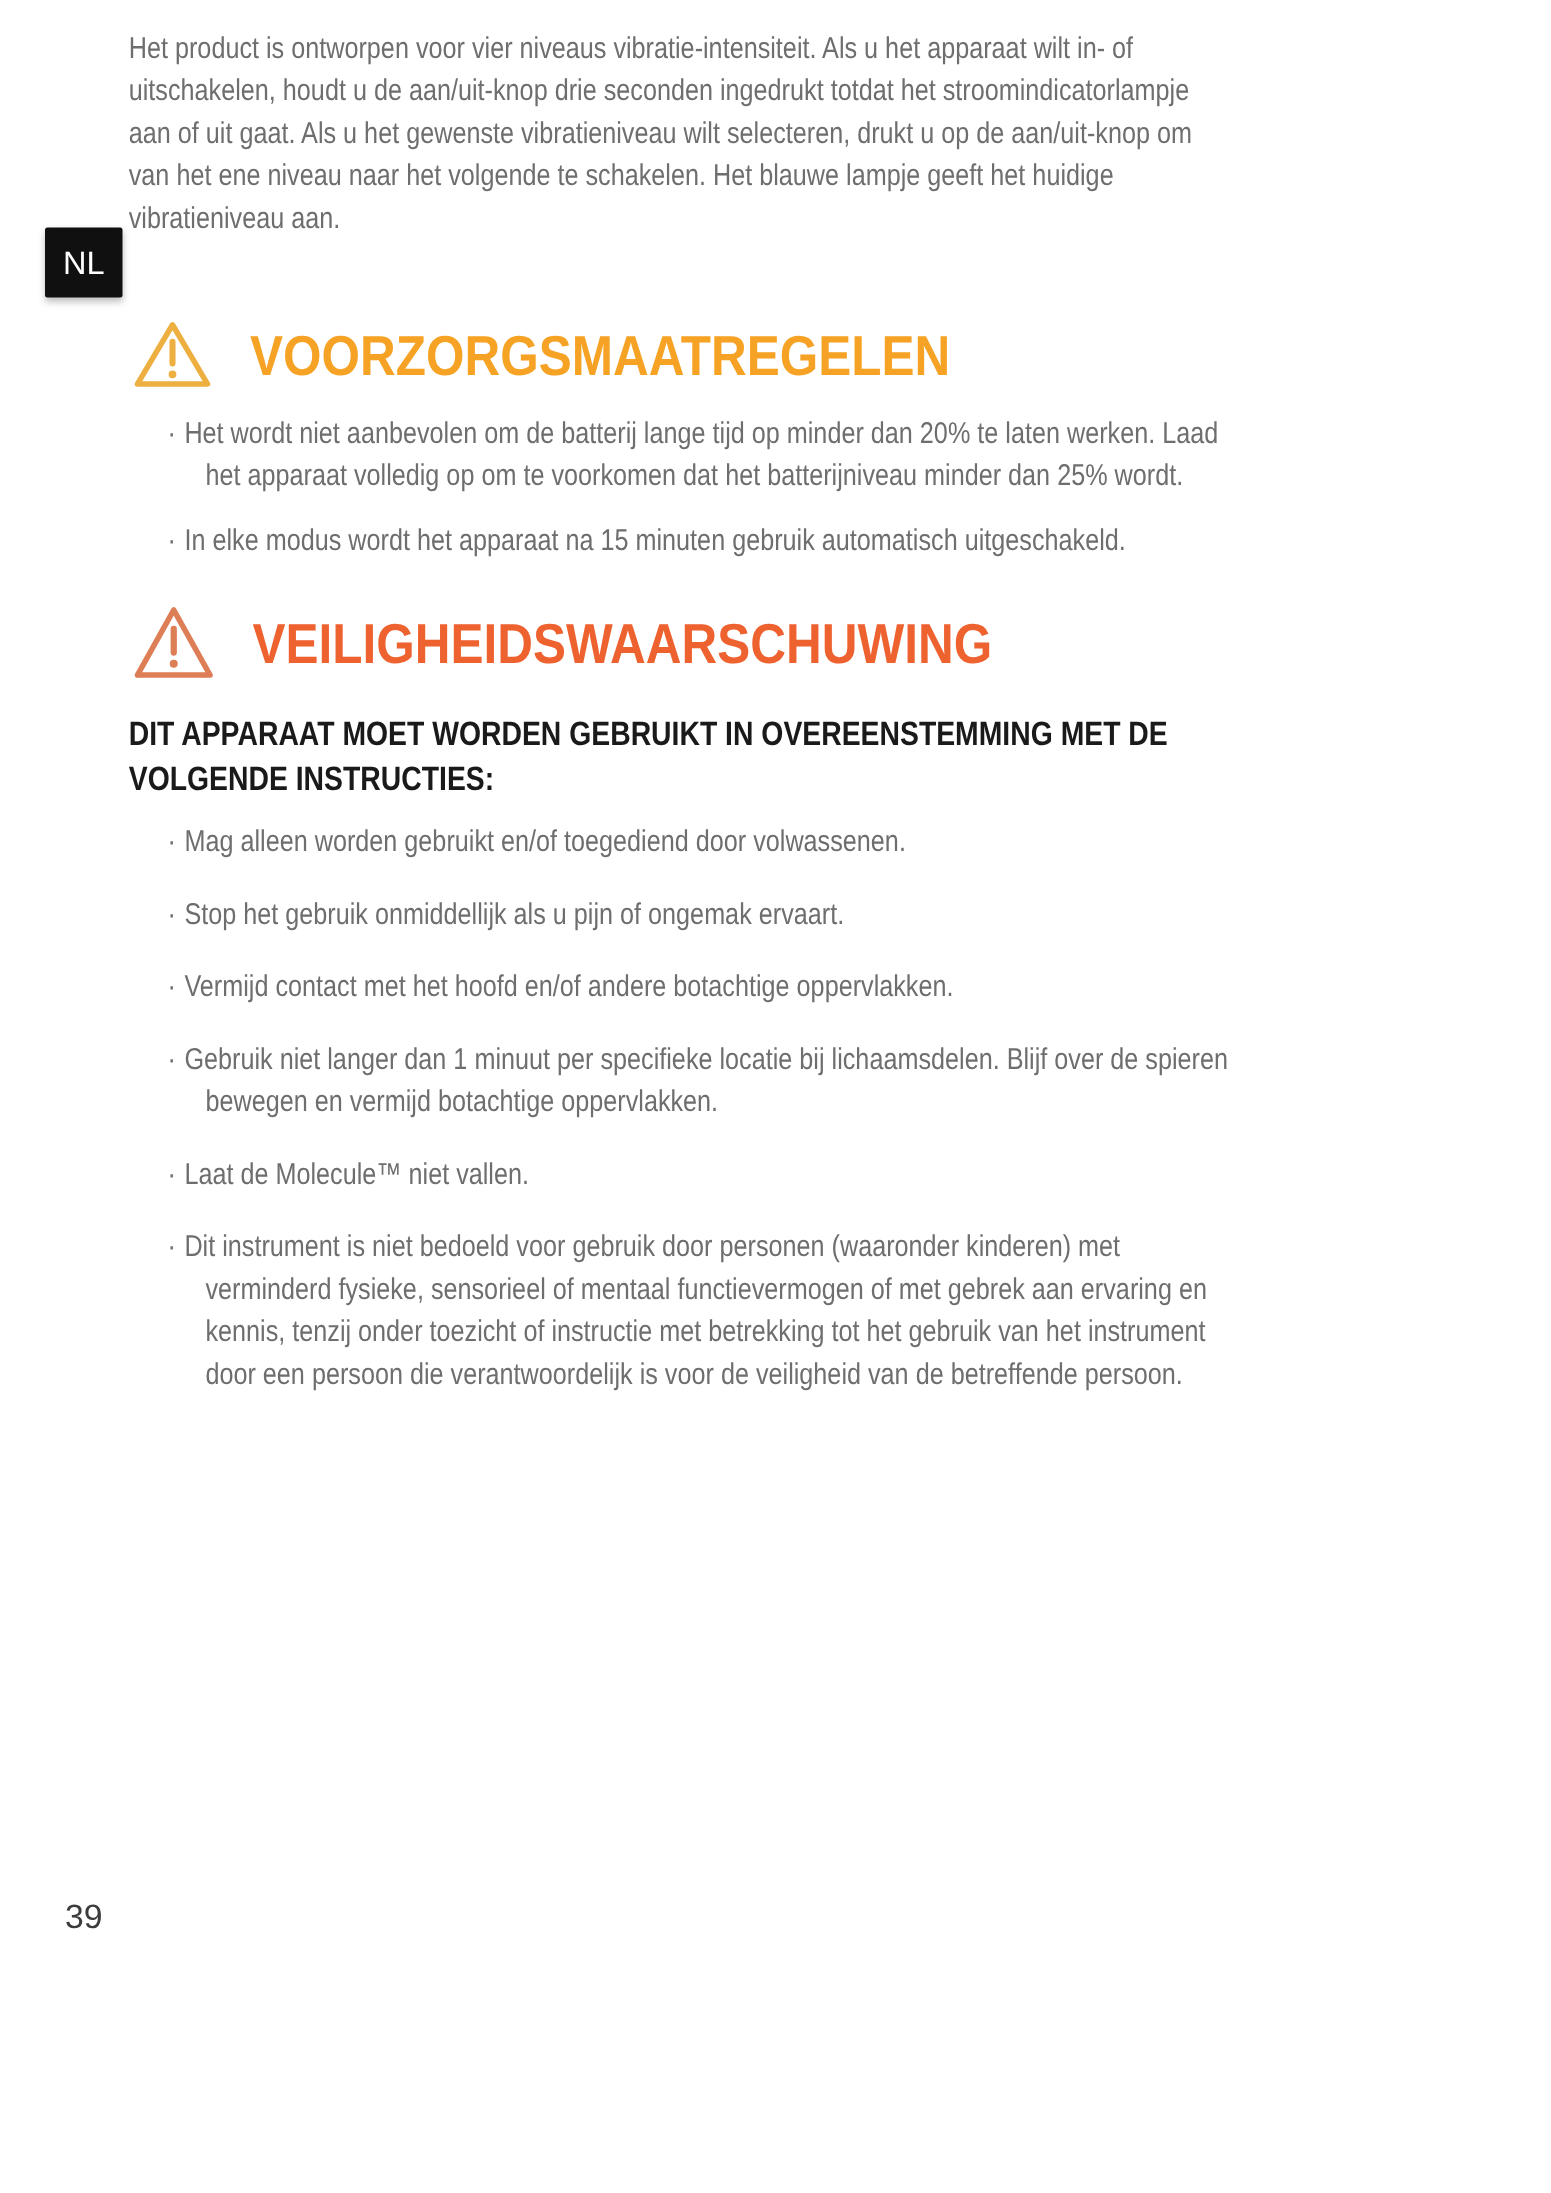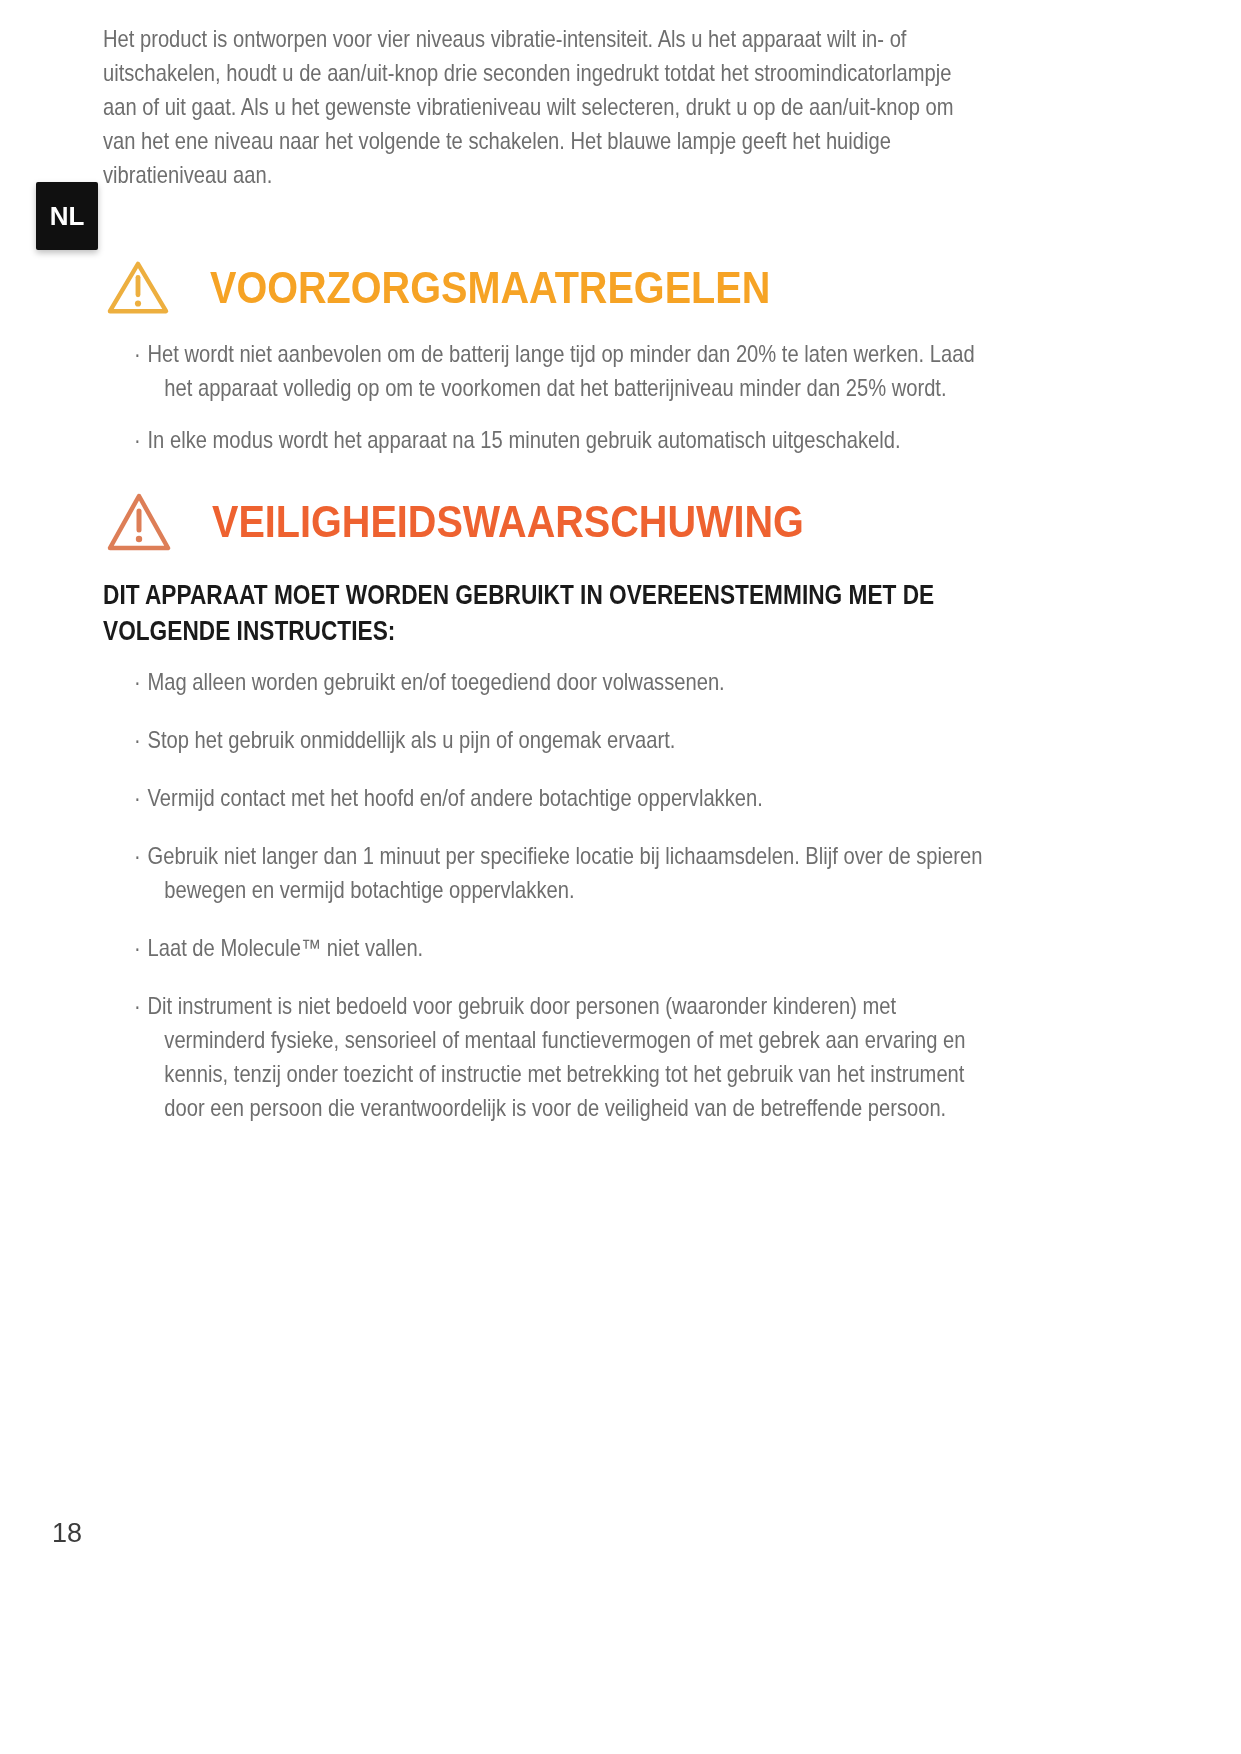--- a/index.html
+++ b/index.html
@@ -5,24 +5,24 @@
   html,body{margin:0;padding:0;}
   body{
     width:1241px;height:1754px;
     background:#ffffff;
     font-family:"Liberation Sans",sans-serif;
     position:relative;
     overflow:hidden;
   }
   .lang-badge{
     position:absolute;left:36px;top:182px;
-    width:62px;height:68px;
+    width:62px;height:56px;
     background:#101010;color:#ffffff;
     display:flex;align-items:center;justify-content:center;
-    font-size:26px;font-weight:bold;
+    font-size:26px;font-weight:normal;
     border-radius:2px;
     box-shadow:0 3px 6px rgba(0,0,0,0.25);
   }
   .content{padding-left:103px;}
   .h1{
     margin:0;padding-top:245px;
     font-size:46px;line-height:46px;font-weight:bold;
     color:#29ABE2;letter-spacing:0px;
   }
   .h1 .cond, .h2 .cond{
@@ -38,21 +38,21 @@
     color:#6E6E6E;
     transform:scaleX(0.84);
     transform-origin:0 0;
   }
   .section-head{
     display:flex;align-items:center;gap:26px;
   }
   .section-head.precautions{margin-top:62px;}
   .section-head.safety{margin-top:31px;}
   .h2{
-    margin:11px;font-size:45px;line-height:45px;font-weight:bold;
+    margin:1px;font-size:45px;line-height:45px;font-weight:bold;
   }
   .h2.amber{color:#F6A325;}
   .h2.orange{color:#EE6230;}
   .warn-icon{flex:none;display:block;}
   .bullet-list{
     margin:16px 0 0 0;
     padding:0 0 0 37px;
     list-style:none;
     width:1030px;
     font-size:24px;line-height:34px;
@@ -150,13 +150,13 @@
       <div class="li-text">Laat de Molecule™ niet vallen.</div>
     </li>
     <li>
       <span class="bullet">·</span>
       <div class="li-text">Dit instrument is niet bedoeld voor gebruik door personen (waaronder kinderen) met verminderd fysieke, sensorieel of mentaal functievermogen of met gebrek aan ervaring en kennis, tenzij onder toezicht of instructie met betrekking tot het gebruik van het instrument door een persoon die verantwoordelijk is voor de veiligheid van de betreffende persoon.</div>
     </li>
   </ul>
 
 </div>
 
-<div class="page-number">18</div>
+<div class="page-number">39</div>
 
 </body></html>

